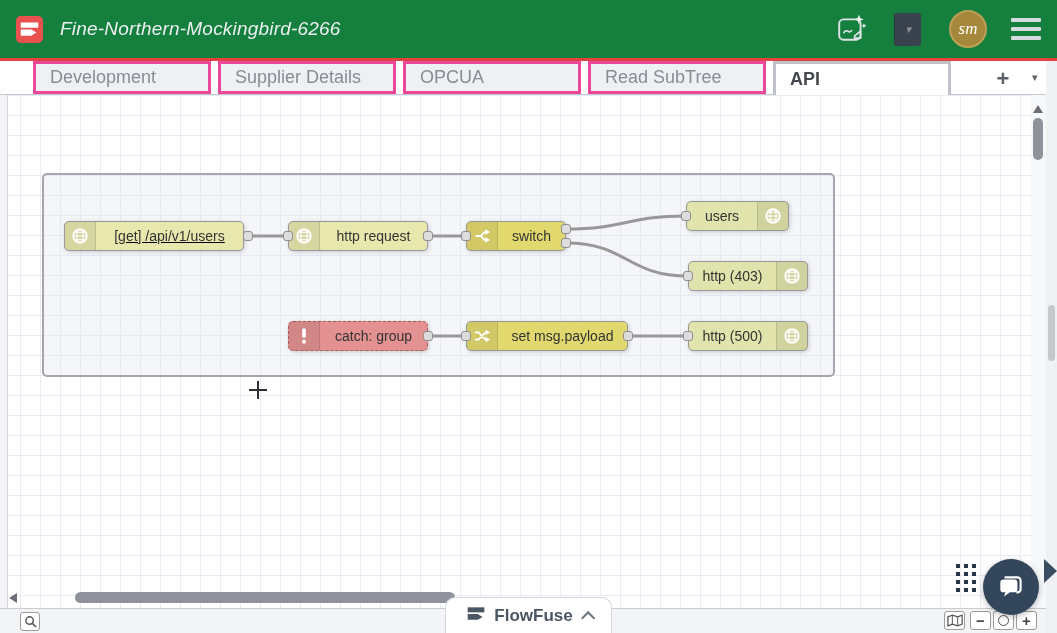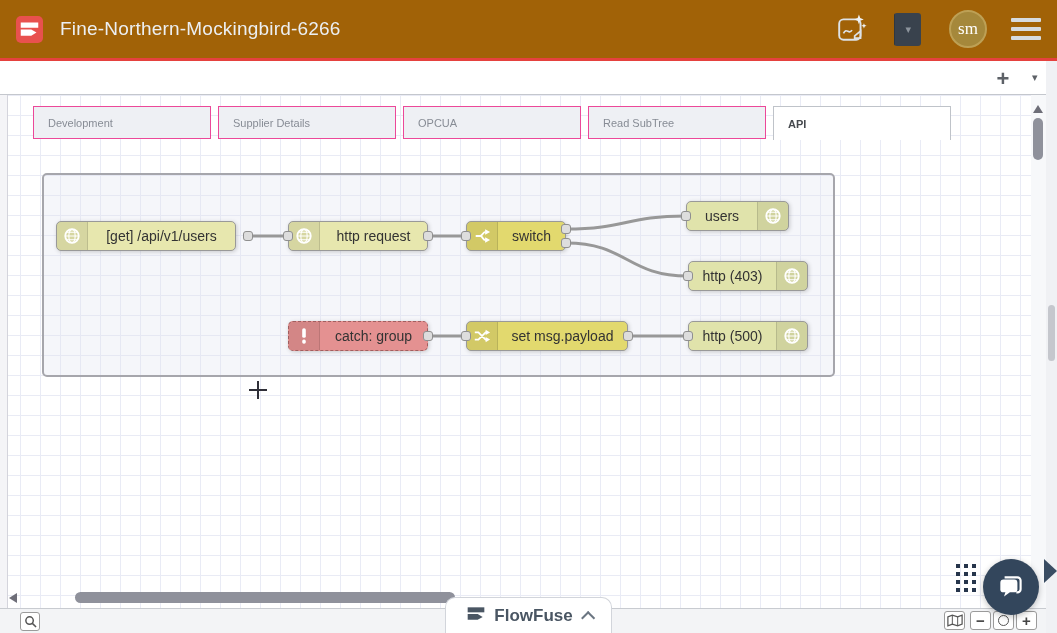--- a/index.html
+++ b/index.html
@@ -1,22 +1,22 @@
 <!DOCTYPE html>
 <html><head>
 <meta charset="utf-8">
 <style>
   html,body{margin:0;padding:0;}
   body{
     width:1057px;height:633px;position:relative;overflow:hidden;
     font-family:"Liberation Sans",sans-serif;background:#fff;
   }
   
-  .header{position:absolute;top:0;left:0;width:1057px;height:58px;background:#a16207;
-    display:flex;align-items:center;padding:0 16px;box-sizing:border-box;z-index:30;}
+  .header{position:absolute;top:0;left:0;width:1057px;height:58px;background:#15803d;
+    display:flex;align-items:center;padding:0 16px;box-sizing:border-box;z-index:30;font-style:italic;}
   .hdr-logo{width:27px;height:27px;border-radius:5px;background:#e8514e;flex:0 0 auto;
     display:flex;align-items:center;justify-content:center;}
   .hdr-title{color:#eceff2;font-size:19px;font-weight:500;margin-left:17px;letter-spacing:.2px;}
   .hdr-spacer{flex:1;}
   .hdr-btn{background:none;border:none;cursor:pointer;padding:0;display:flex;align-items:center;}
   .assistant-btn{margin-right:26px;}
   .deploy{display:flex;align-items:center;height:33px;background:#39424d;border-radius:3px;
     margin-right:28px;overflow:hidden;}
   .deploy-main{display:flex;align-items:center;gap:9px;padding:0 12px 0 12px;height:100%;}
   .deploy-label{color:#8d949d;font-size:16px;}
@@ -25,22 +25,22 @@
   .avatar{width:38px;height:38px;border-radius:50%;background:#a5883b;border:2px solid #bda055;
     box-sizing:border-box;display:flex;align-items:center;justify-content:center;
     color:#fff;font-family:"Liberation Serif",serif;font-size:17px;margin-right:24px;}
   .menu-btn{display:flex;flex-direction:column;gap:5px;}
   .menu-btn span{display:block;width:30px;height:4px;background:#d6dbe0;border-radius:1px;}
   .red-line{position:absolute;top:58px;left:0;width:1057px;height:3px;background:#e5413e;z-index:30;}
   
   .tabbar{position:absolute;top:61px;left:0;width:1046px;height:34px;background:#fff;
     border-bottom:1px solid #c4c7cd;box-sizing:border-box;z-index:20;}
   .tab{position:absolute;top:0;height:33px;box-sizing:border-box;background:#eef0f4;
-    border:1px solid #ec4899;color:#878c95;font-size:11px;display:flex;align-items:center;
-    padding-left:14px;cursor:pointer;white-space:nowrap;overflow:hidden;margin-top:45px;}
+    border:3px solid #ec4899;color:#878c95;font-size:18px;display:flex;align-items:center;
+    padding-left:14px;cursor:pointer;white-space:nowrap;overflow:hidden;}
   .tab.active{background:#fff;border-color:#bfc3c9;border-bottom:none;height:34px;
     color:#46494e;font-weight:700;z-index:2;}
   .tab-plus{position:absolute;top:4px;left:990px;width:26px;height:26px;border:none;background:none;
     color:#5d6167;font-size:22px;font-weight:700;line-height:26px;text-align:center;cursor:pointer;}
   .tab-caret{position:absolute;top:9px;left:1026px;border:none;background:none;color:#5d6167;
     font-size:11px;cursor:pointer;}
   
   .canvas{position:absolute;top:95px;left:0;width:1046px;height:513px;background-color:#fff;
     background-image:linear-gradient(#e9ebf5 1px,transparent 1px),
                      linear-gradient(90deg,#e9ebf5 1px,transparent 1px);
@@ -167,21 +167,21 @@
   </div>
 <div class="group-box" style="left: 42px; top: 78px; width: 793px; height: 204px;"></div>
     <svg class="wires" width="1046" height="513">
       <path d="M248 141L288 141" fill="none" stroke="#989898" stroke-width="3" stroke-linecap="round"></path>
       <path d="M428 141L466 141" fill="none" stroke="#989898" stroke-width="3" stroke-linecap="round"></path>
       <path d="M566 134C626 134 626 121 686 121" fill="none" stroke="#989898" stroke-width="3" stroke-linecap="round"></path>
       <path d="M566 148C627 148 627 181 688 181" fill="none" stroke="#989898" stroke-width="3" stroke-linecap="round"></path>
       <path d="M428 241L466 241" fill="none" stroke="#989898" stroke-width="3" stroke-linecap="round"></path>
       <path d="M628 241L688 241" fill="none" stroke="#989898" stroke-width="3" stroke-linecap="round"></path>
     </svg>
-    <div class="node" style="left: 56px; top: 126px; width: 180px; background: rgb(231, 231, 174);">
+    <div class="node" style="left: 64px; top: 126px; width: 180px; background: rgb(231, 231, 174); text-decoration: underline;">
       <span class="node-icon left">
         <svg viewBox="0 0 20 20" width="18" height="18">
           <circle cx="10" cy="10" r="7.5" fill="none" stroke="#fff" stroke-width="2"></circle>
           <ellipse cx="10" cy="10" rx="3.5" ry="7.5" fill="none" stroke="#fff" stroke-width="1.3"></ellipse>
           <path d="M2.5 10h15M4 5.8h12M4 14.2h12" stroke="#fff" stroke-width="1.3" fill="none"></path>
         </svg>
       </span>
       <span class="node-label">[get] /api/v1/users</span>
     </div>
     <div class="port" style="left: 243px; top: 136px;"></div>

